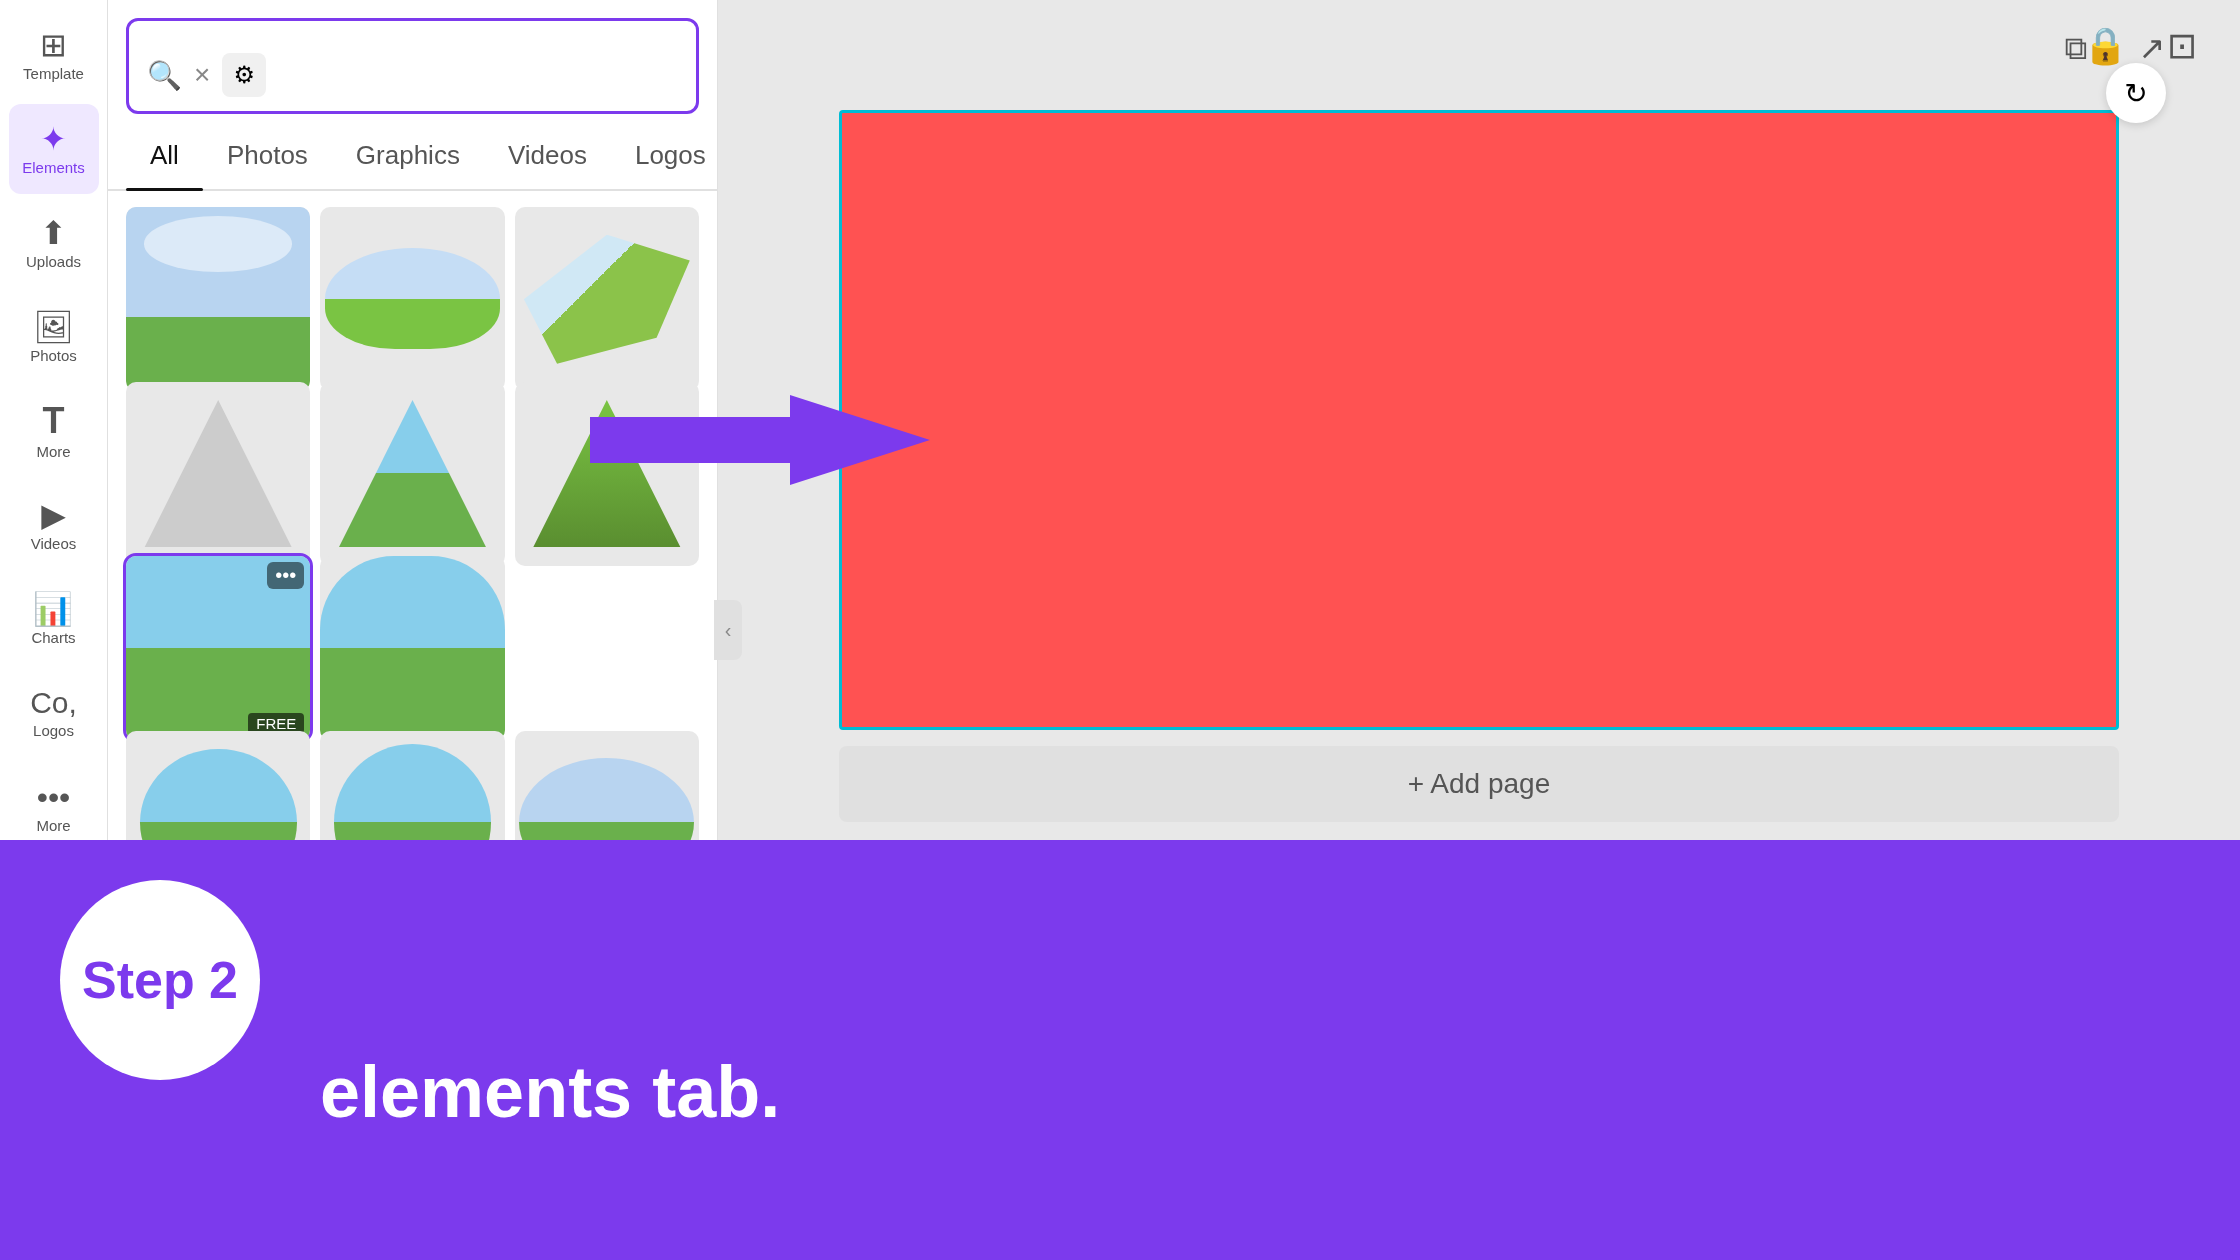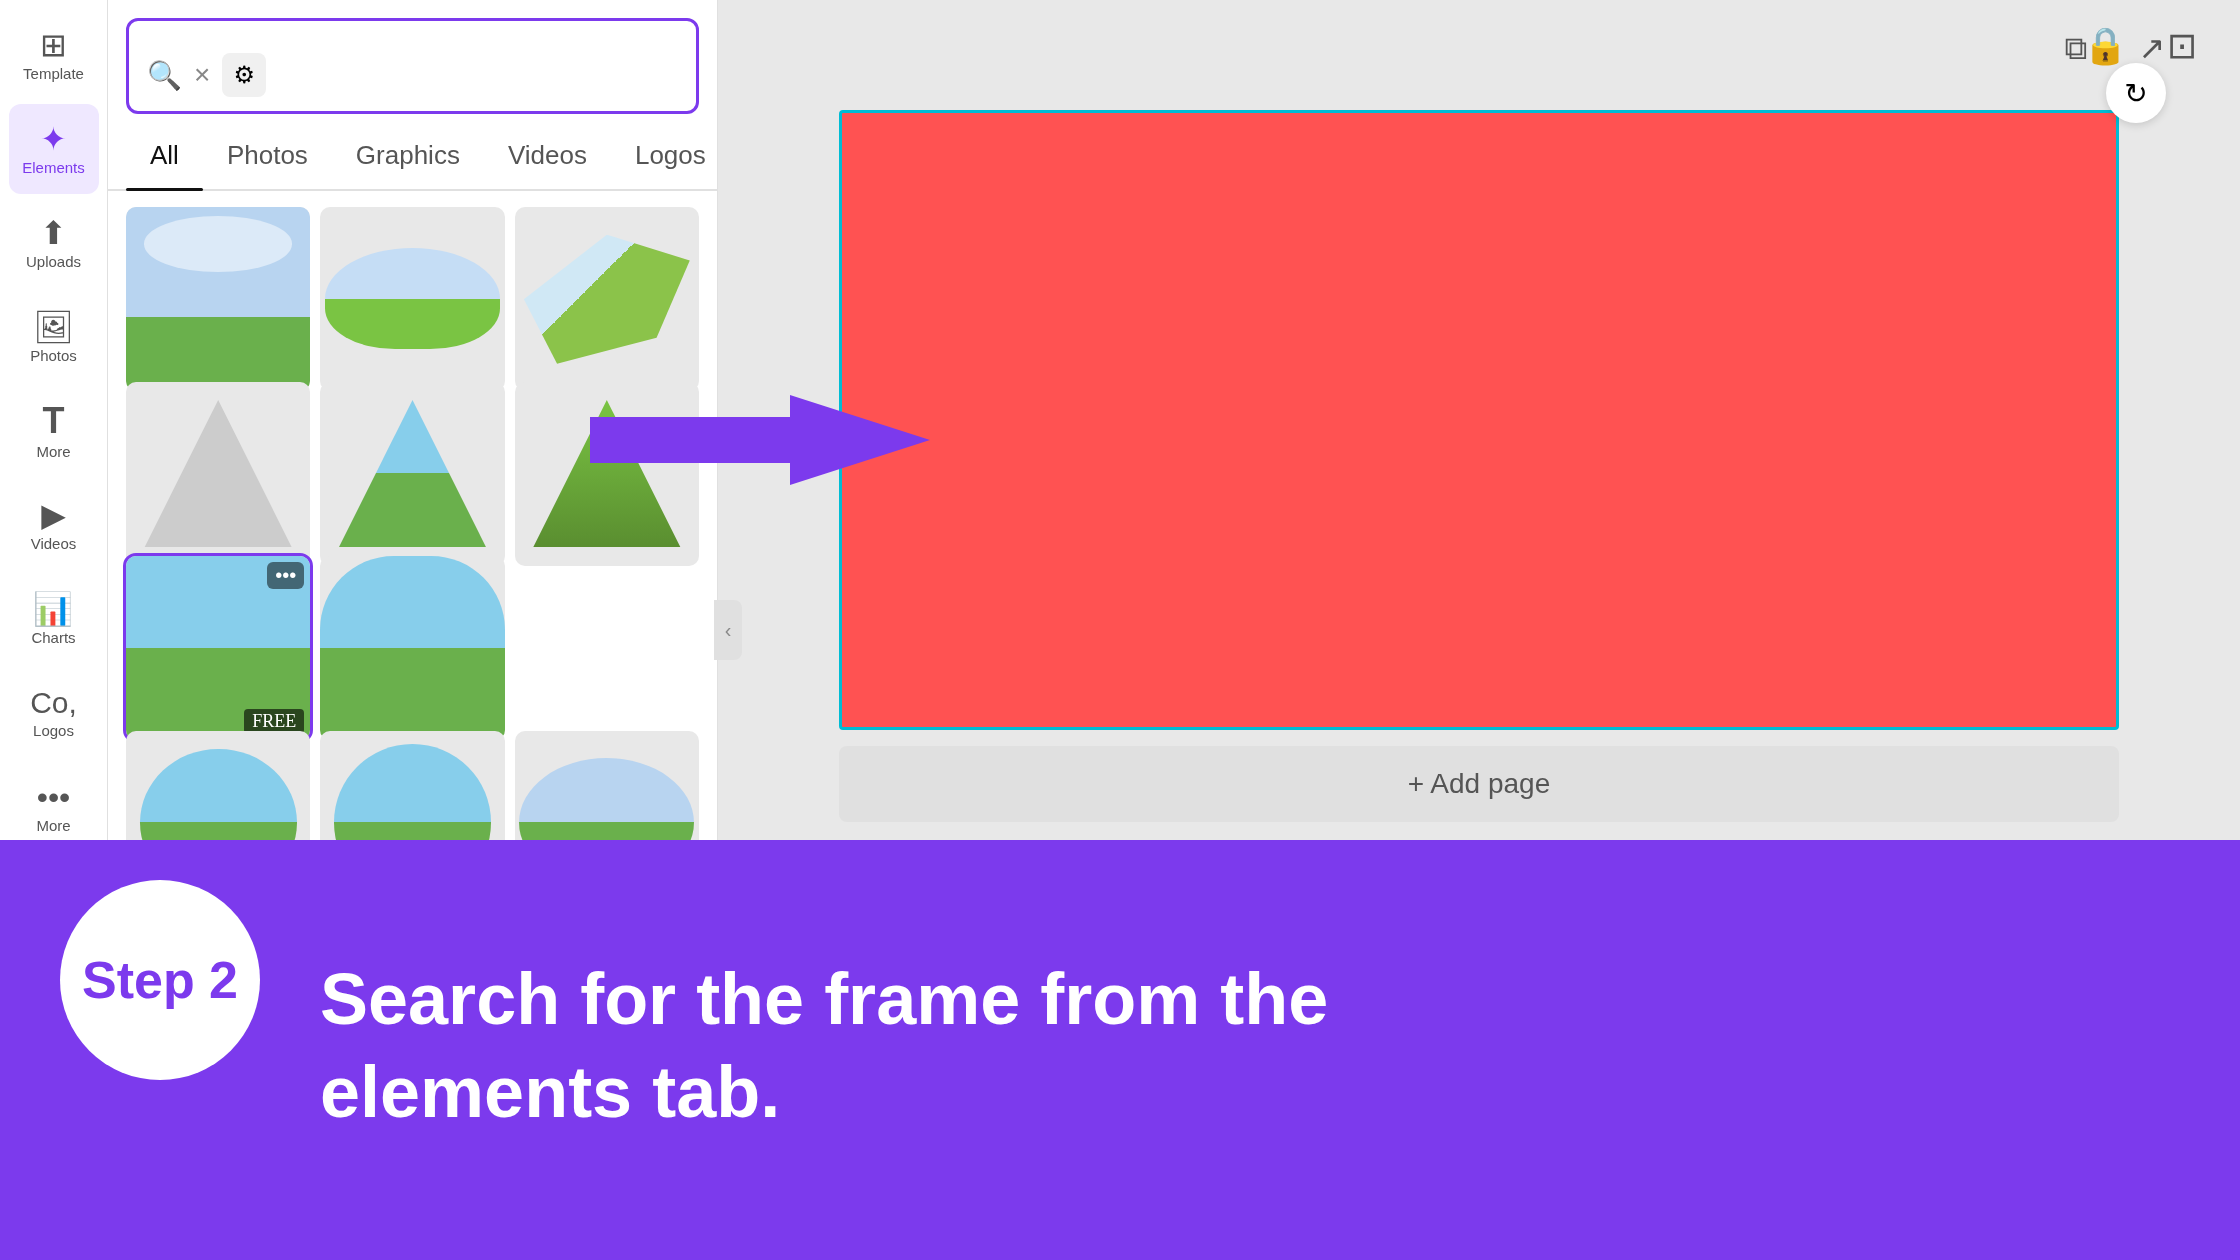--- a/index.html
+++ b/index.html
@@ -158,24 +158,23 @@
       padding: 2px 8px;
       font-size: 20px;
       display: none;
     }
     .grid-item.selected .more-btn { display: block; }
     .free-badge {
       position: absolute;
       bottom: 6px; right: 6px;
       background: rgba(0,0,0,0.6);
       color: #fff;
-      font-size: 18px;
+      font-size: 15px;
       padding: 2px 8px;
       border-radius: 4px;
-      font-family: Liberation Serif, serif;
     }
 
     
     .arrow-annotation {
       position: absolute;
       left: 630px;
       top: 420px;
       z-index: 20;
       display: flex;
       align-items: center;
@@ -542,20 +541,20 @@
     <path d="M0,80 C200,20 400,120 600,60 C800,0 1000,100 1200,60 C1400,20 1600,100 1800,60 C2000,20 2100,80 2240,50 L2240,120 L0,120 Z" fill="#7c3aed"></path>
   </svg>
   <div class="wave-bg"></div>
 </div>
 
 <div class="step-circle">
   <span>Step 2</span>
 </div>
 
 <div class="step-text">
-  <span>Search for the frame from the</span><br>
+  <br>
   <span>elements tab.</span>
 </div>
 
 <div style="position:absolute;top:18px;right:30px;display:flex;gap:20px;z-index:20;">
   <button class="toolbar-btn" style="font-size:36px;">🔒</button>
   <button class="toolbar-btn" style="font-size:36px;">⊡</button>
 </div>
 
 </body></html>

